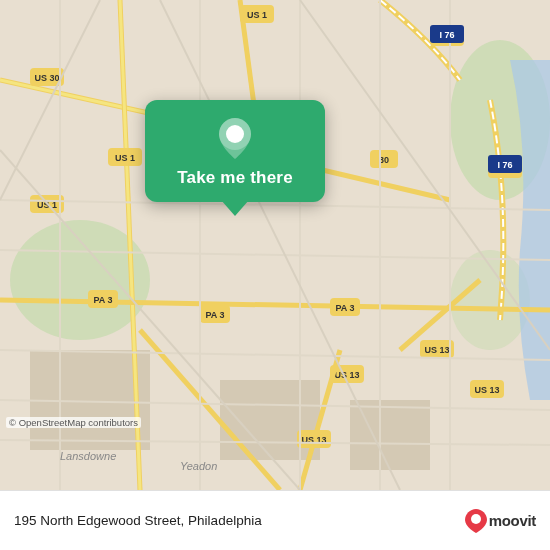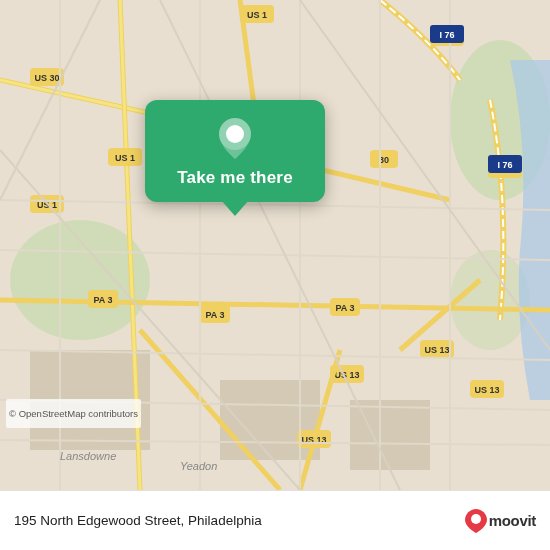--- a/index.html
+++ b/index.html
@@ -110,21 +110,21 @@
       font-weight: 400;
     }
 
     .attribution {
       position: absolute;
       bottom: 62px;
       left: 6px;
       font-size: 9.5px;
       color: #555;
       background: rgba(255,255,255,0.75);
-      padding: 9px 3px;
+      padding: 0 3px;
       border-radius: 2px;
     }
   </style>
 </head>
 <body>
 
 <div id="map-container">
   <div class="map-bg"></div>
 
   <svg class="map-svg" viewBox="0 0 550 490" xmlns="http://www.w3.org/2000/svg">

